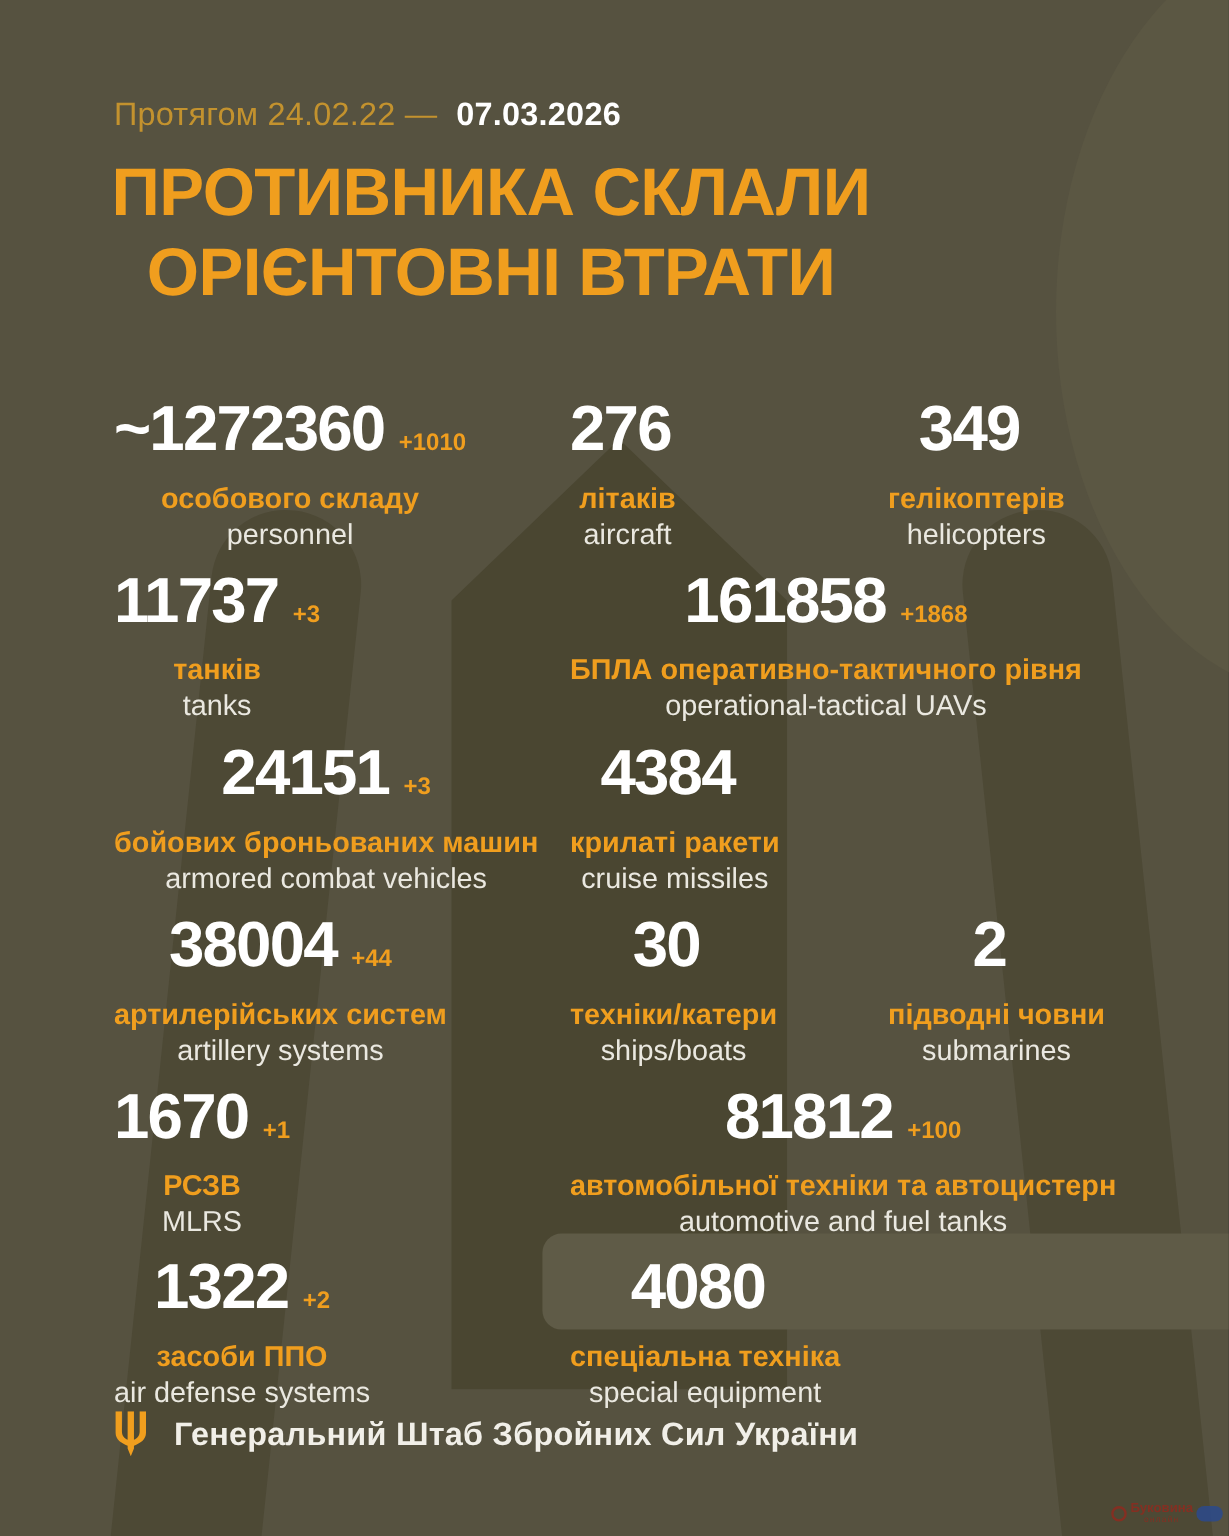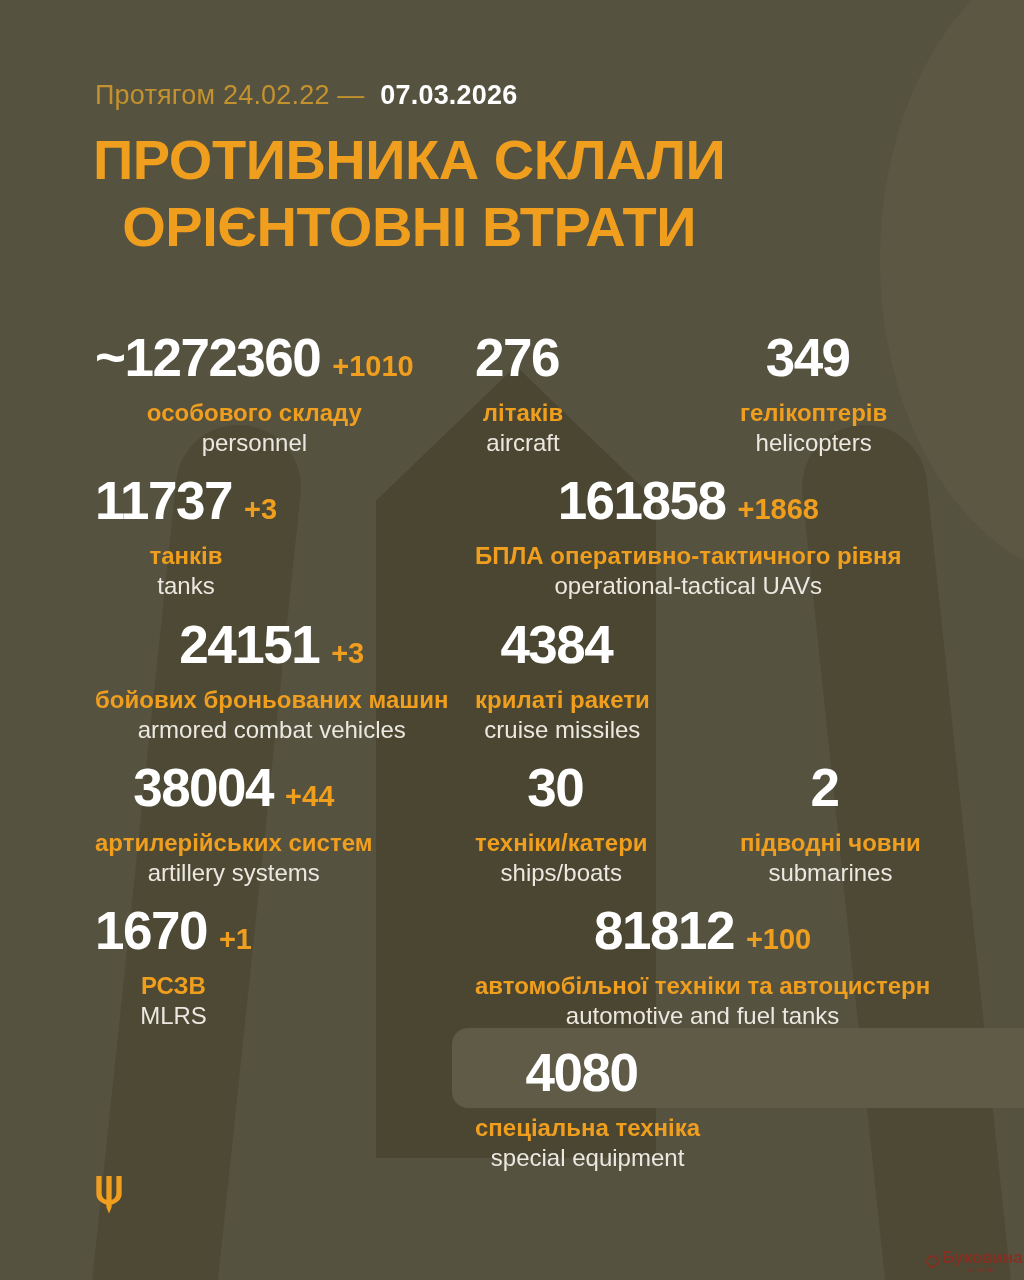--- a/index.html
+++ b/index.html
@@ -61,21 +61,21 @@
     color:var(--accent);font-weight:700;
     font-size:56px;line-height:67px;letter-spacing:-0.5px;
     text-transform:uppercase;
   }
   .stat{position:absolute;}
   .stat .num{
     color:var(--white);font-weight:700;font-size:53px;line-height:58px;
     letter-spacing:-1.5px;white-space:nowrap;
   }
   .stat .delta{
-    color:var(--accent);font-weight:700;font-size:29px;letter-spacing:0;
+    color:var(--accent);font-weight:700;font-size:20px;letter-spacing:0;
     margin-left:12px;
   }
   .stat .ua{
     color:var(--accent);font-weight:700;font-size:24px;line-height:30px;
     margin-top:3px;white-space:nowrap;
   }
   .stat .en{
     color:var(--offwhite);font-weight:400;font-size:24px;line-height:29px;
     white-space:nowrap;
   }
@@ -90,21 +90,21 @@
   
   .watermark{
     position:absolute;left:926px;top:1246px;width:92px;height:30px;
     display:flex;align-items:center;gap:3px;opacity:0.85;
   }
   .wm-emblem{
     width:13px;height:13px;border-radius:50%;
     border:2px solid var(--wm-red);box-sizing:border-box;flex:0 0 auto;
   }
   .wm-text{display:flex;flex-direction:column;line-height:1;}
-  .wm-line1{color:var(--wm-red);font-weight:700;font-size:17px;}
+  .wm-line1{color:var(--wm-red);font-weight:700;font-size:11px;}
   .wm-line2{color:var(--wm-red);font-weight:400;font-size:7px;letter-spacing:1px;}
   .wm-badge{
     width:22px;height:13px;border-radius:7px;background:var(--wm-blue);
     flex:0 0 auto;
   }
 </style>
 </head>
 <body>
 
 <div class="canvas">
@@ -185,30 +185,36 @@
       <div class="num"><span>1670</span><span class="delta">+1</span></div>
       <div class="ua">РСЗВ</div>
       <div class="en">MLRS</div>
     </div>
     <div class="stat" style="left:475px;top:902px;">
       <div class="num"><span>81812</span><span class="delta">+100</span></div>
       <div class="ua">автомобільної техніки та автоцистерн</div>
       <div class="en">automotive and fuel tanks</div>
     </div>
 
+    <div class="stat" style="left:95px;top:1044px;">
+      <div class="num"><span>1322</span><span class="delta">+2</span></div>
+      <div class="ua">засоби ППО</div>
+      <div class="en">air defense systems</div>
+    </div>
     <div class="stat" style="left:475px;top:1044px;">
       <div class="num"><span>4080</span><span class="delta"></span></div>
       <div class="ua">спеціальна техніка</div>
       <div class="en">special equipment</div>
     </div>
 
     <div class="footer">
       <svg class="trident-icon" viewBox="0 0 26 36" xmlns="http://www.w3.org/2000/svg">
         <path fill="#F09E1E" d="M1,0 L6,0 L6,16 C6,19.5 8,21.5 10.5,22.6 L10.5,0 L15.5,0 L15.5,22.6 C18,21.5 20,19.5 20,16 L20,0 L25,0 L25,17 C25,22.5 20.5,25.3 15.5,27.2 L15.5,29.5 L13,35.5 L10.5,29.5 L10.5,27.2 C5.5,25.3 1,22.5 1,17 Z"></path>
       </svg>
+      <span class="source">Генеральний Штаб Збройних Сил України</span>
     </div>
 
     <div class="watermark">
       <span class="wm-emblem"></span>
       <span class="wm-text">
         <span class="wm-line1">Буковина</span>
         <span class="wm-line2">онлайн</span>
       </span>
       <span class="wm-badge"></span>
     </div>

